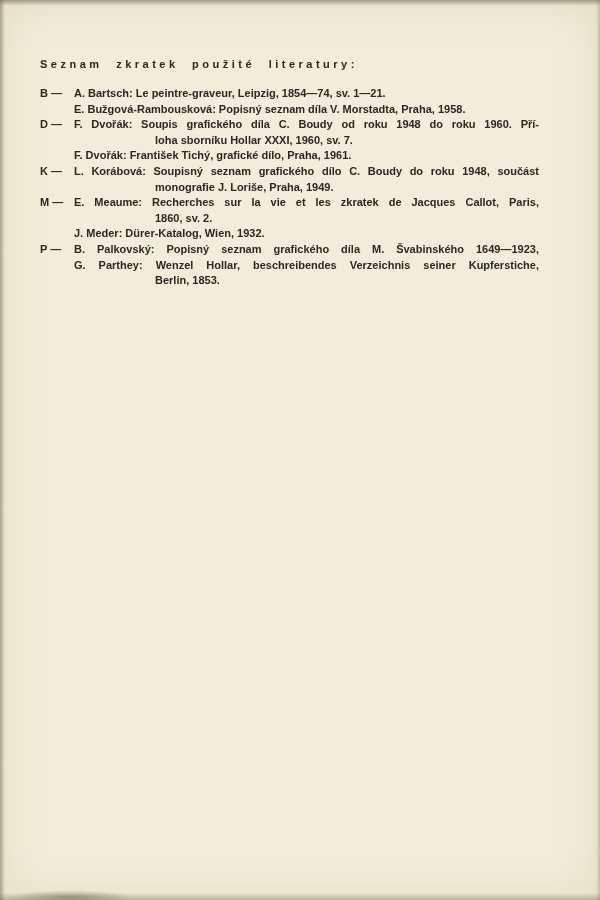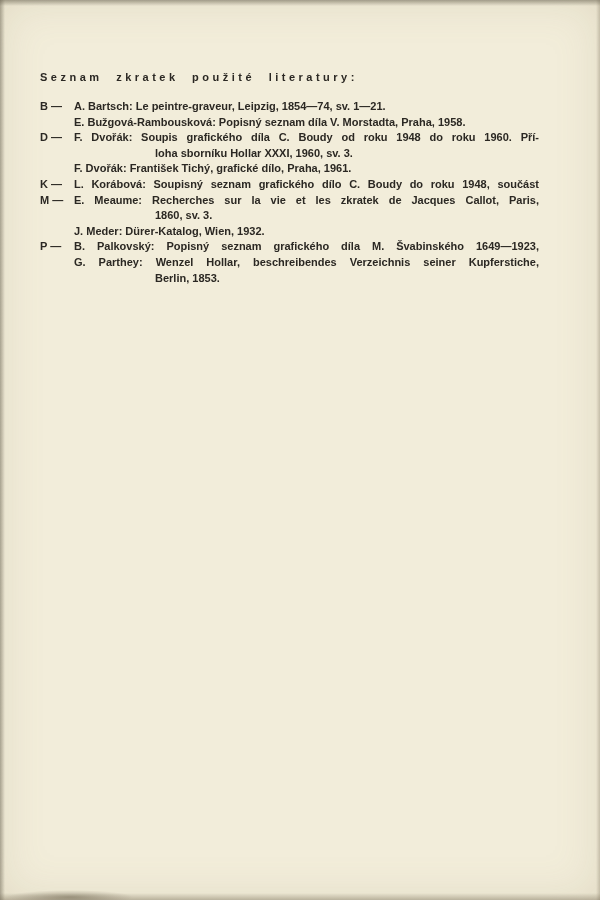--- a/index.html
+++ b/index.html
@@ -22,21 +22,20 @@
       #f2edda;
     box-shadow: inset 0 0 45px rgba(150, 135, 95, 0.18);
     overflow: hidden;
     font-family: "Liberation Sans", "DejaVu Sans", sans-serif;
     font-weight: bold;
     color: #2b2823;
   }
   .content {
     box-sizing: border-box;
     padding: 58px 61px 0 40px;
-    margin-top: 13px;
   }
   .title {
     font-size: 11px;
     letter-spacing: 3.5px;
     word-spacing: 7px;
     margin: 0 0 16px 0;
     white-space: nowrap;
   }
   .bib-list {
     font-size: 11px;
@@ -83,42 +82,46 @@
         <span class="text">E. Bužgová-Rambousková: Popisný seznam díla V. Morstadta, Praha, 1958.</span>
       </div>
 
       <div class="line justify">
         <span class="lead">D —</span>
         <span class="text">F. Dvořák: Soupis grafického díla C. Boudy od roku 1948 do roku 1960. Pří-</span>
       </div>
 
       <div class="line ind2">
         <span class="lead"></span>
-        <span class="text">loha sborníku Hollar XXXI, 1960, sv. 3.</span>
+        <span class="text">loha sborníku Hollar XXXI, 1960, sv. 7.</span>
       </div>
 
       <div class="line">
         <span class="lead"></span>
         <span class="text">F. Dvořák: František Tichý, grafické dílo, Praha, 1961.</span>
       </div>
 
       <div class="line justify">
         <span class="lead">K —</span>
         <span class="text">L. Korábová: Soupisný seznam grafického dílo C. Boudy do roku 1948, součást</span>
       </div>
 
+      <div class="line ind2">
+        <span class="lead"></span>
+        <span class="text">monografie J. Loriše, Praha, 1949.</span>
+      </div>
 
       <div class="line justify">
         <span class="lead">M —</span>
         <span class="text">E. Meaume: Recherches sur la vie et les zkratek de Jacques Callot, Paris,</span>
       </div>
 
       <div class="line ind2">
         <span class="lead"></span>
-        <span class="text">1860, sv. 3.</span>
+        <span class="text">1860, sv. 2.</span>
       </div>
 
       <div class="line">
         <span class="lead"></span>
         <span class="text">J. Meder: Dürer-Katalog, Wien, 1932.</span>
       </div>
 
       <div class="line justify">
         <span class="lead">P —</span>
         <span class="text">B. Palkovský: Popisný seznam grafického díla M. Švabinského 1649—1923,</span>

